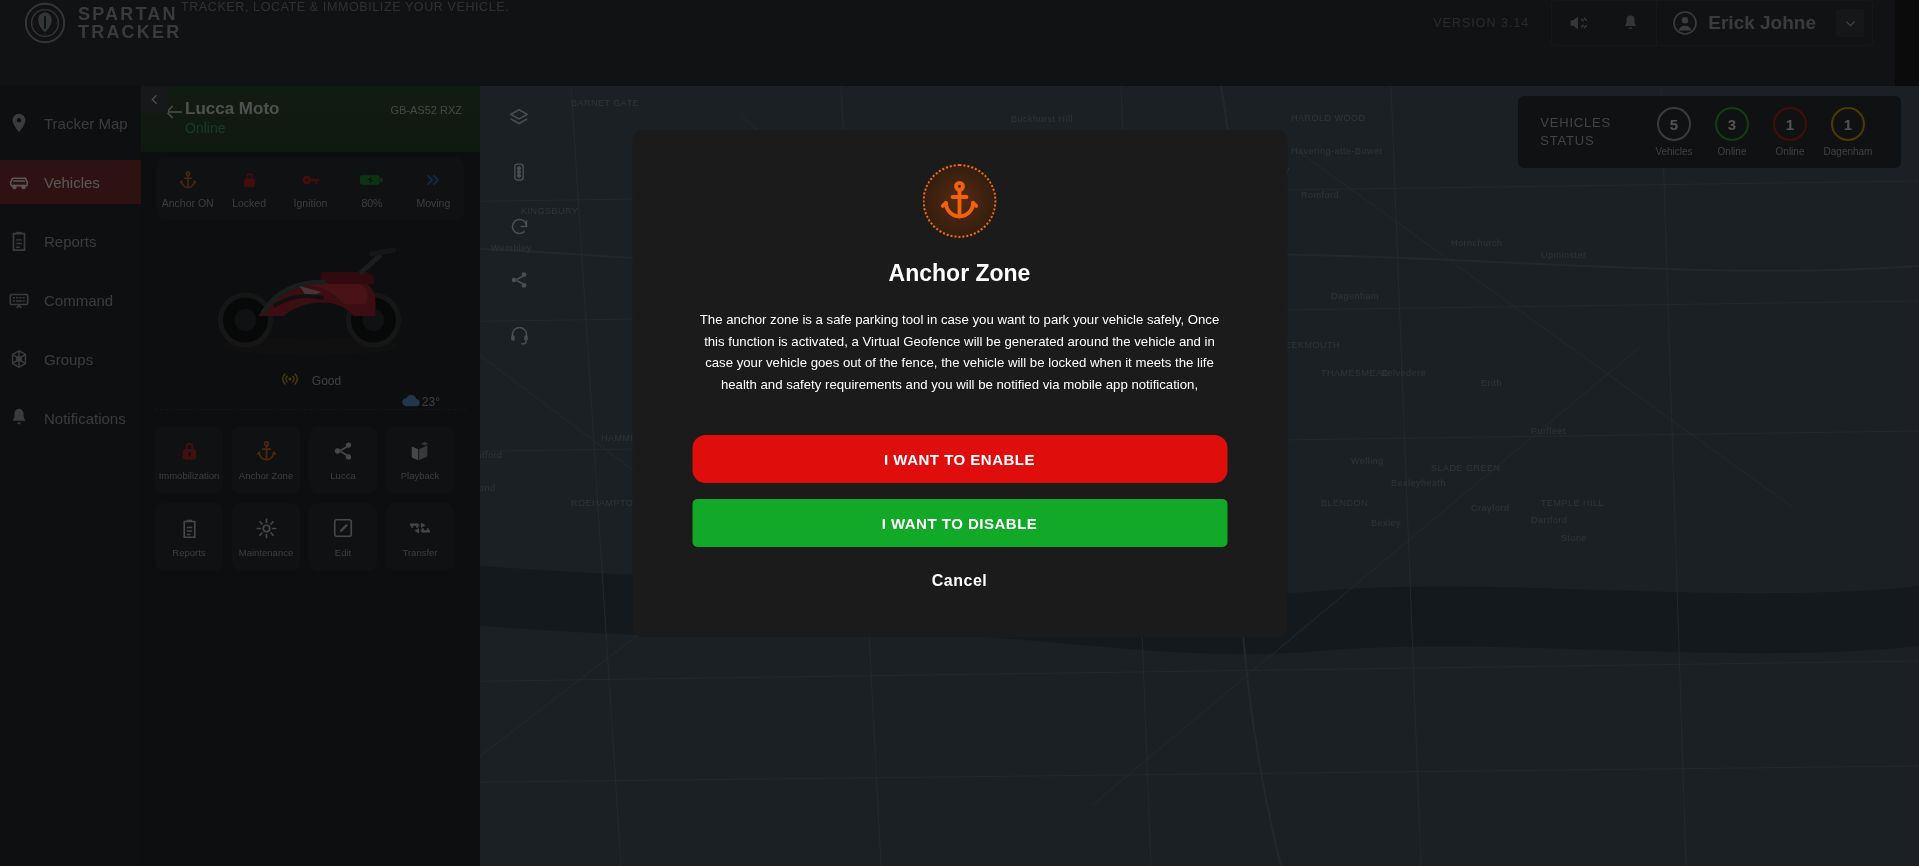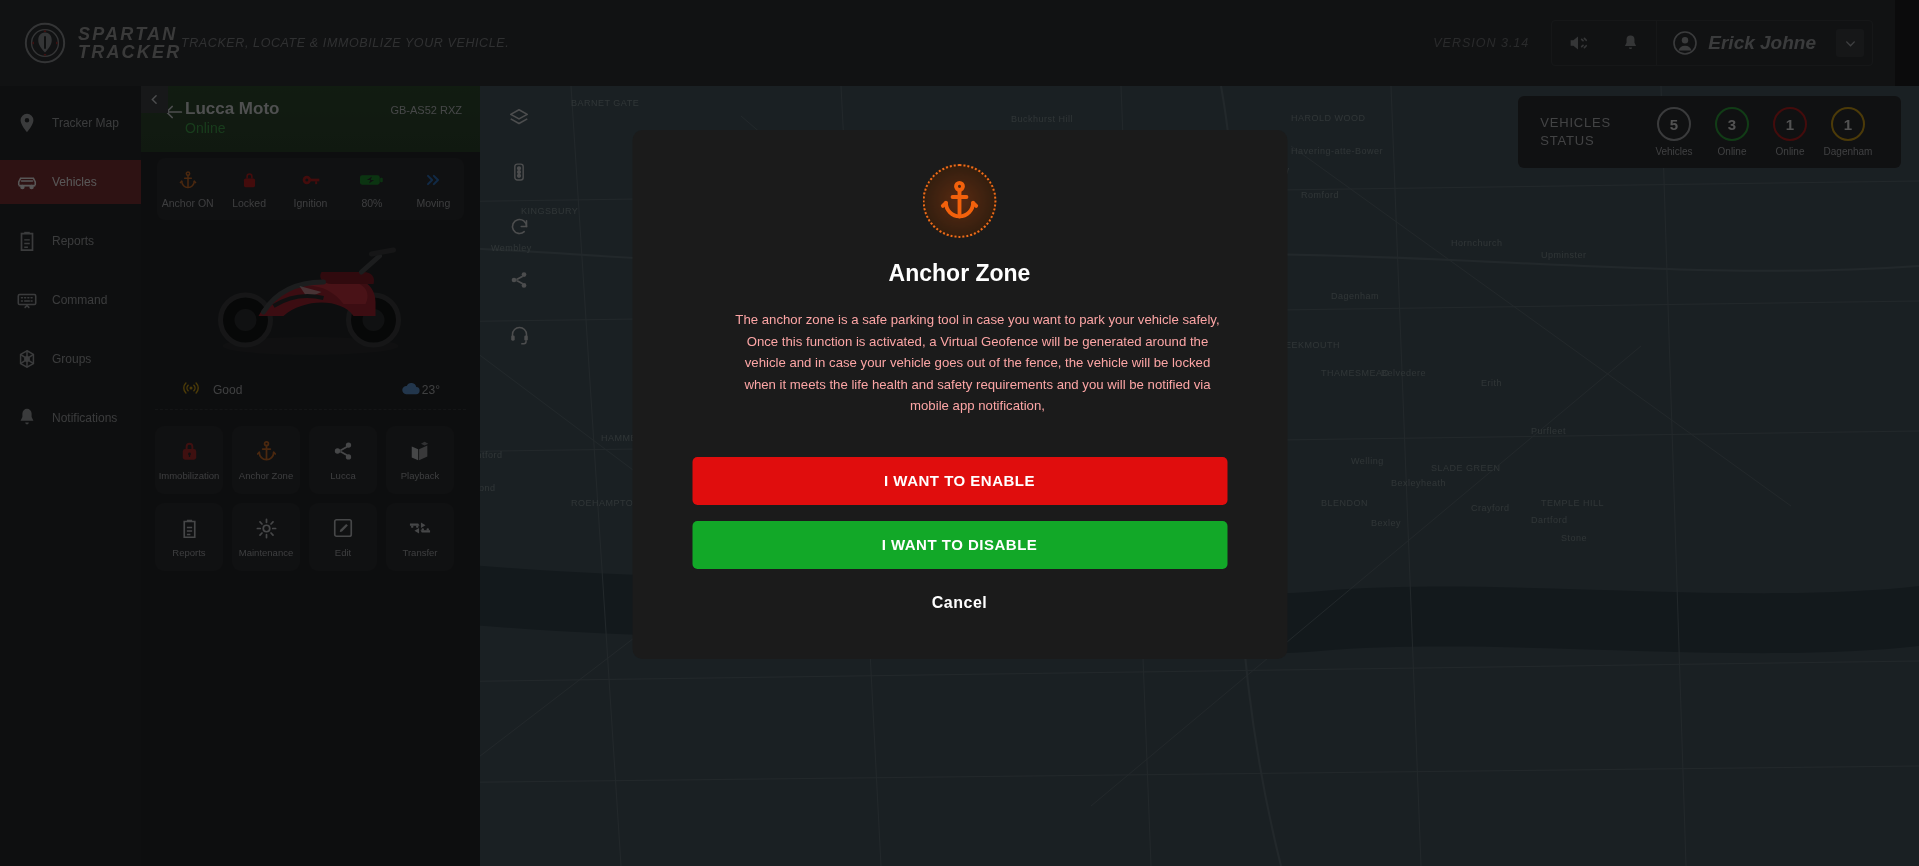--- a/index.html
+++ b/index.html
@@ -8,23 +8,22 @@
     background:#1d1f21; overflow:hidden;
     font-family:"Liberation Sans", sans-serif;
     color:#d8d8d8;
   }
   .app { position:relative; width:1919px; height:866px; }
 
   
   .header {
     position:absolute; top:0; left:0; width:1895px; height:86px;
     background:#2e3033;
-    display:flex; align-items:center;
+    display:flex; align-items:flex-start;
     z-index:30;
-    font-style:italic;
   }
   .brand { display:flex; align-items:center; padding-left:22px; width:175px; }
   .brand-logo { width:46px; height:46px; flex:0 0 46px; }
   .brand-text { margin-left:10px; line-height:1.02; }
   .brand-text .l1, .brand-text .l2 {
     font-size:18px; font-weight:bold; letter-spacing:2.2px; color:#9a9a9a;
   }
   .tagline {
     margin-left:6px; font-size:12.5px; letter-spacing:0.6px; color:#7d7f82;
   }
@@ -48,22 +47,22 @@
     width:28px; height:28px; margin-left:20px; background:#3a3d40; border-radius:3px;
     display:flex; align-items:center; justify-content:center; color:#a5a7aa;
   }
 
   
   .sidebar {
     position:absolute; top:86px; left:0; width:141px; height:780px;
     background:#27292b; z-index:20;
   }
   .nav-item {
-    display:flex; align-items:center; height:44px; padding-left:16px; margin-top:0;
-    color:#9a9c9f; font-size:12px;
+    display:flex; align-items:center; height:44px; padding-left:8px; margin-top:0;
+    color:#9a9c9f; font-size:15px;
   }
   .nav-item .ico { width:22px; height:22px; flex:0 0 22px; color:#9a9c9f; }
   .nav-item .lbl { margin-left:14px; white-space:nowrap; }
   .nav-item.active { background:#7a3034; color:#e6e2e2; }
   .nav-item.active .ico { color:#e6e2e2; }
   .nav-sp { height:15px; }
 
   
   .map {
     position:absolute; top:86px; left:141px; width:1778px; height:780px;
@@ -134,21 +133,21 @@
   }
   .st-item { flex:1; text-align:center; }
   .st-ico { height:22px; display:flex; align-items:center; justify-content:center; }
   .st-lbl { font-size:10.5px; color:#9fa1a4; margin-top:6px; }
 
   .bike-wrap { height:150px; position:relative; }
   .bike { position:absolute; left:50%; transform:translateX(-50%); top:8px; }
 
   .sig-row {
     display:flex; align-items:center; padding:0 26px; height:40px;
-    border-bottom:1px dashed #35373a; margin:0 14px;
+    border-bottom:1px dashed #35373a; margin:0 14px;flex-direction:column;
   }
   .sig-left { display:flex; align-items:center; }
   .sig-lbl { font-size:12px; color:#a6a8ab; margin-left:12px; }
   .sig-right { margin-left:auto; display:flex; align-items:center; }
   .temp { font-size:12px; color:#a6a8ab; }
 
   .pos-block { padding:20px 26px 0 26px; border-bottom:1px dashed #35373a; margin:0 14px; padding-bottom:18px;}
   .pos-head { display:flex; align-items:center; }
   .pos-title { font-size:13px; color:#c2c4c7; margin-left:10px; }
   .pos-addr { font-size:11.5px; color:#85878a; margin-top:9px; margin-left:26px; }
@@ -174,28 +173,28 @@
   .modal-icon {
     width:74px; height:74px; border-radius:50%; margin:0 auto;
     display:flex; align-items:center; justify-content:center;
     background:radial-gradient(circle,#5a2a12 0%, #39200f 60%, #251708 100%);
     border:2px dotted #ef6c1a;
   }
   .modal-title {
     font-size:23px; font-weight:bold; color:#ffffff; margin-top:22px;
   }
   .modal-body {
-    font-size:13.2px; line-height:1.63; color:#fca5a5; margin-top:22px;margin-left:36px;
+    font-size:13.2px; line-height:1.63; color:#ffffff; margin-top:22px;
   }
   .btn {
     display:block; width:100%; height:48px; border:none; border-radius:5px;
     font-size:15px; font-weight:bold; letter-spacing:0.5px; color:#fff;
     cursor:pointer; margin-top:16px;
   }
-  .btn-enable { background:#e00d0d; margin-top:40px; }
+  .btn-enable { background:#e00d0d; margin-top:40px;border-radius:13px; }
   .btn-disable { background:#12a828; }
   .btn-cancel {
     background:transparent; color:#ffffff; font-size:16px; font-weight:bold;
     height:40px; margin-top:14px;
   }
 </style>
 </head>
 <body>
 
 <div class="app">

